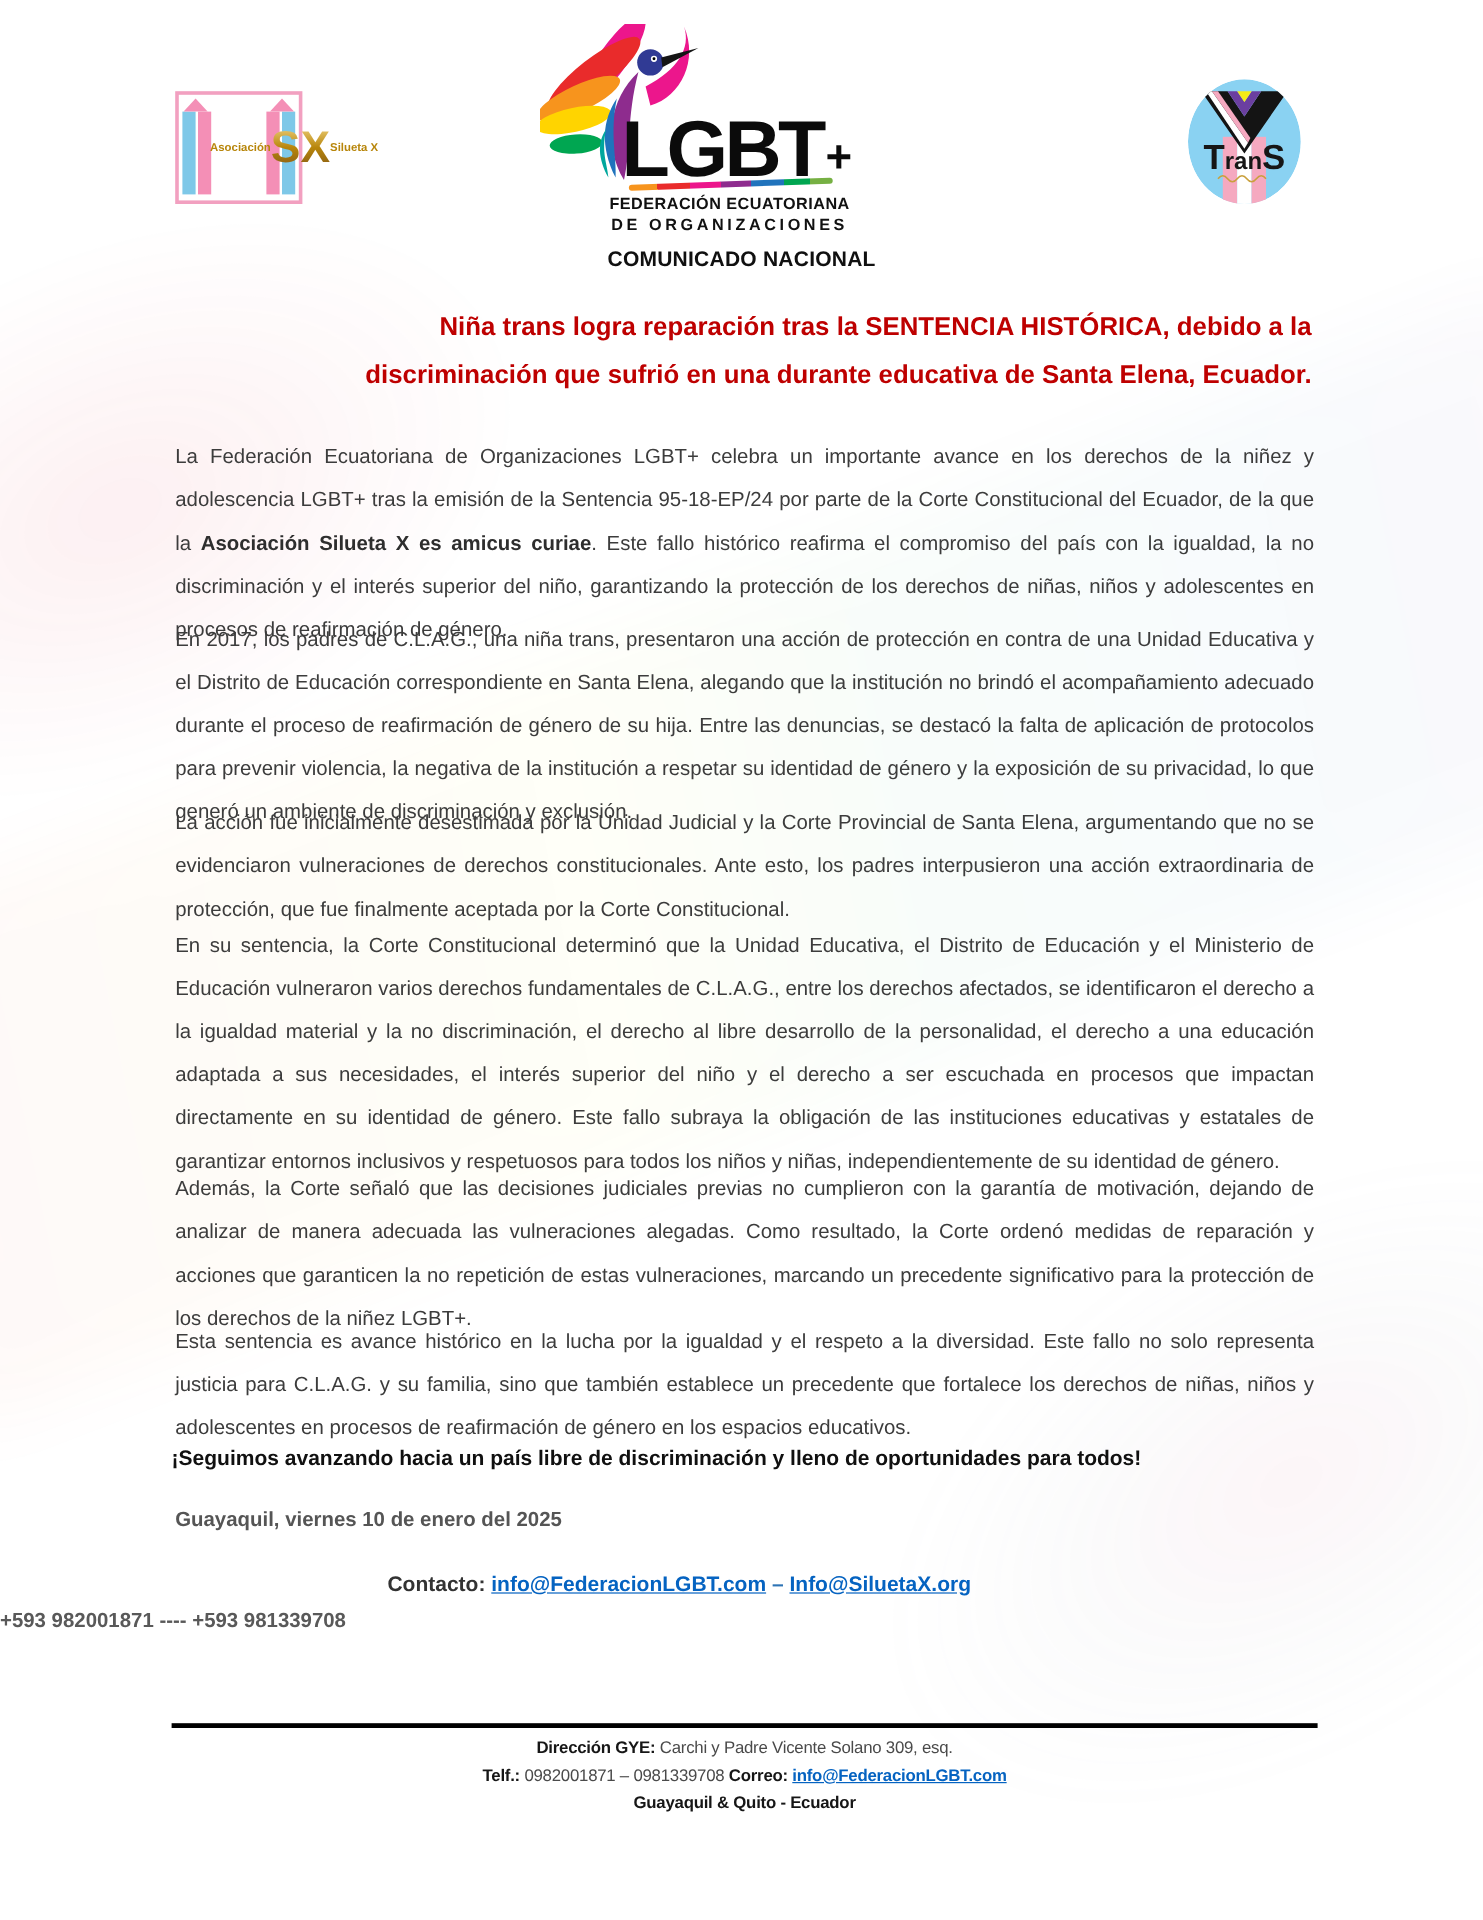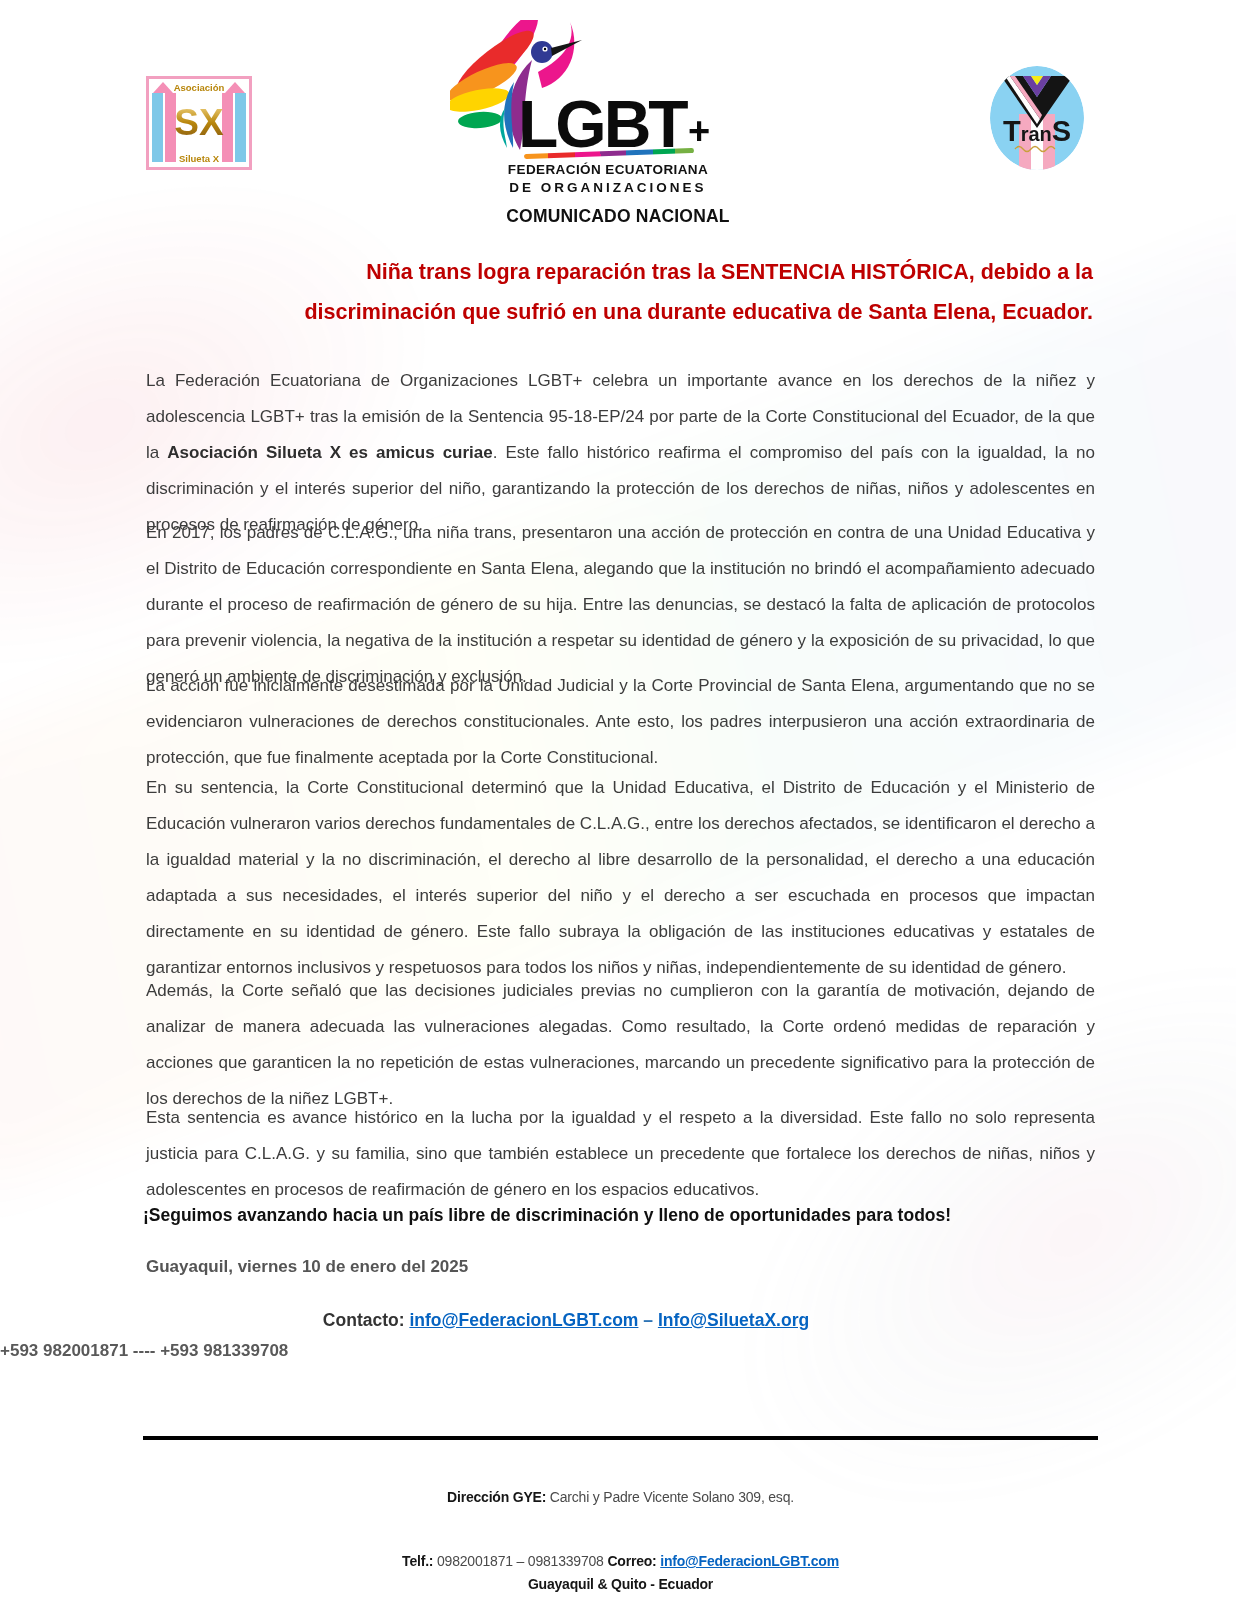--- a/index.html
+++ b/index.html
@@ -26,21 +26,21 @@
   
   .sx-logo{left:146px;top:76px;width:106px;height:94px;background:#fff;
     border:3px solid #F2A0C0;box-sizing:border-box;}
   .sx-bar{position:absolute;top:14px;bottom:5px;width:11px;}
   .sx-blue{background:#7EC8E8;}
   .sx-pink{background:#F48FB6;}
   .sx-arrow{position:absolute;top:3px;width:0;height:0;
     border-left:10px solid transparent;border-right:10px solid transparent;
     border-bottom:11px solid #F48FB6;}
   .sx-center{position:absolute;left:26px;right:26px;top:3px;bottom:3px;
-    display:flex;flex-direction:column;align-items:center;justify-content:space-between;}
+    display:flex;flex-direction:row;align-items:center;justify-content:space-between;}
   .sx-small{font-size:9.5px;font-weight:bold;color:#B8860B;white-space:nowrap;}
   .sx-main{font-size:37px;font-weight:bold;line-height:34px;
     background:linear-gradient(180deg,#EBCB74,#B8860B,#8A5E14);
     -webkit-background-clip:text;background-clip:text;color:transparent;}
 
   
   .center-logo{left:450px;top:20px;width:290px;height:178px;}
   .bird{position:absolute;left:0;top:0;z-index:0;}
   .lgbt-word{position:absolute;left:68px;top:70px;z-index:1;
     font-size:66px;line-height:68px;font-weight:bold;color:#0b0b0b;letter-spacing:-3px;}
@@ -74,21 +74,21 @@
   .contact-label{font-weight:bold;color:#333;}
   a.mail{color:#0563C1;font-weight:bold;text-decoration:underline;}
   .contact-sep{font-weight:bold;color:#2E74B5;}
   .phones{left:0;top:1341px;width:1236px;
     font-size:17px;font-weight:bold;color:#595959;}
 
   
   .footer{left:143px;top:1436px;width:955px;border-top:4px solid #000;
     padding-top:5px;text-align:center;font-size:14px;line-height:23px;color:#4a4a4a;
     letter-spacing:-.2px;}
-  .fl{white-space:nowrap;margin-top:41px;}
+  .fl{white-space:nowrap;}
   .fb{font-weight:bold;color:#161616;}
   .footer a.mail{font-size:14px;}
   .f-last{font-weight:bold;color:#161616;}
 </style>
 </head>
 <body>
 
 <div class="page">
 
   <div class="wm wm1"></div>

